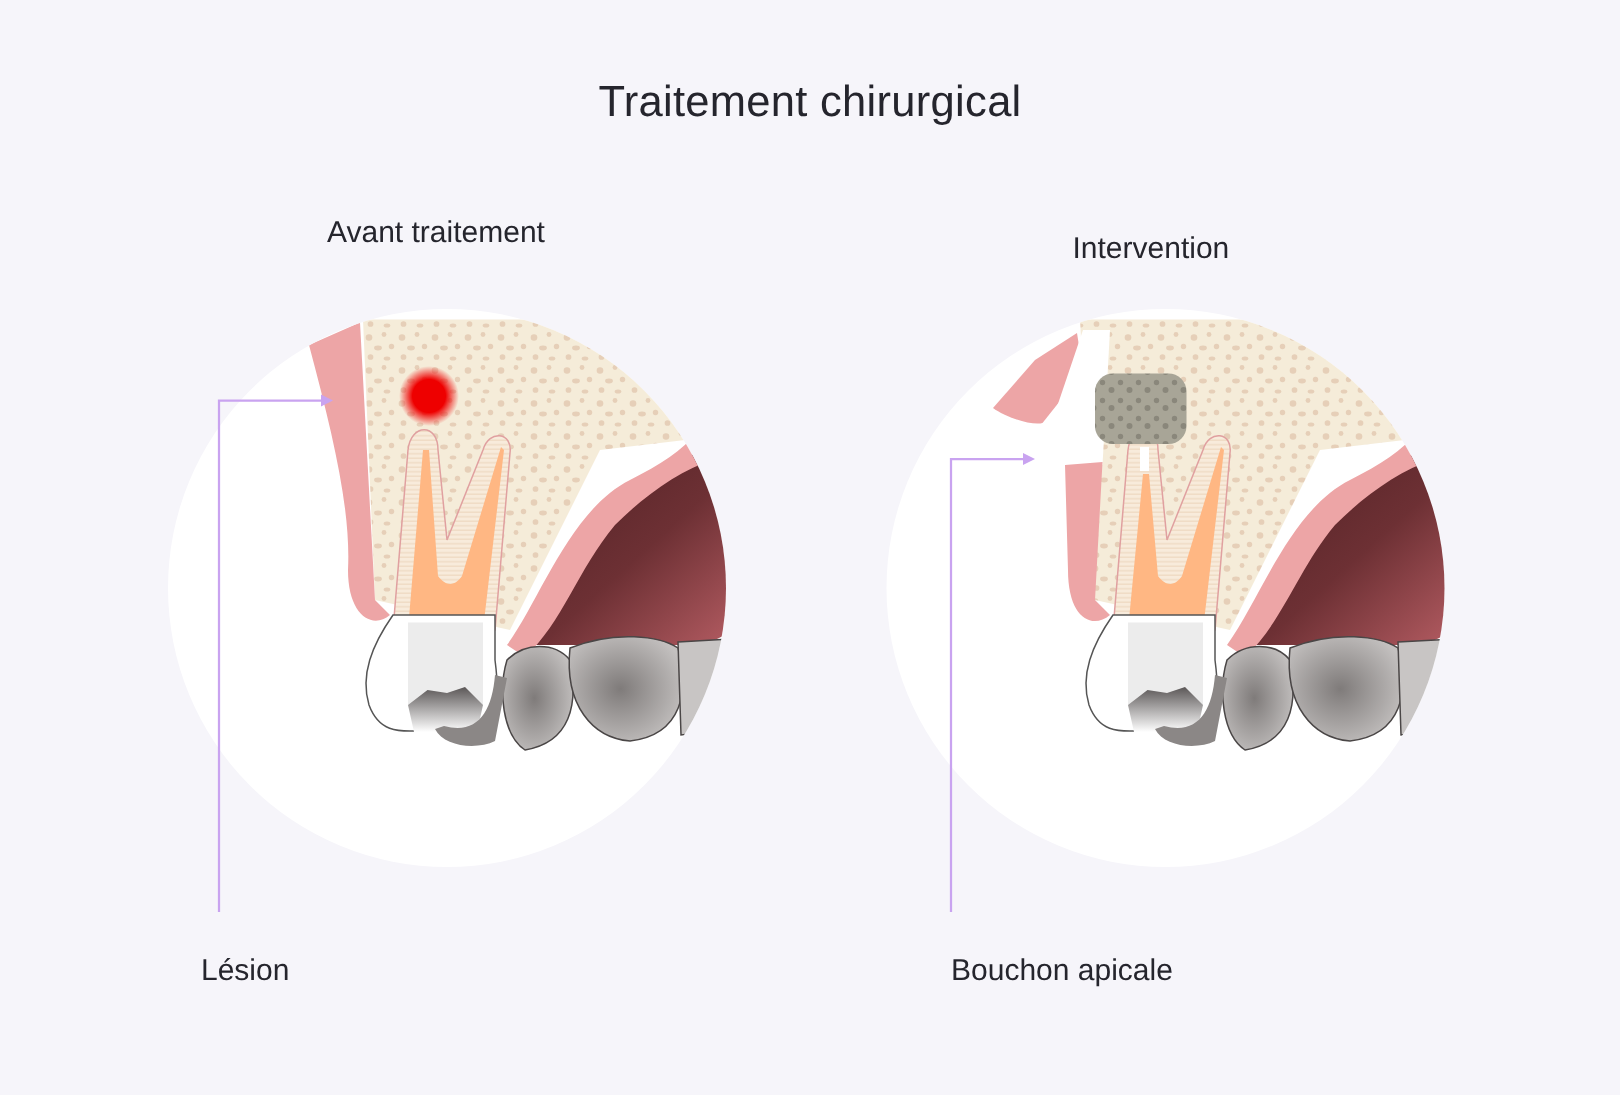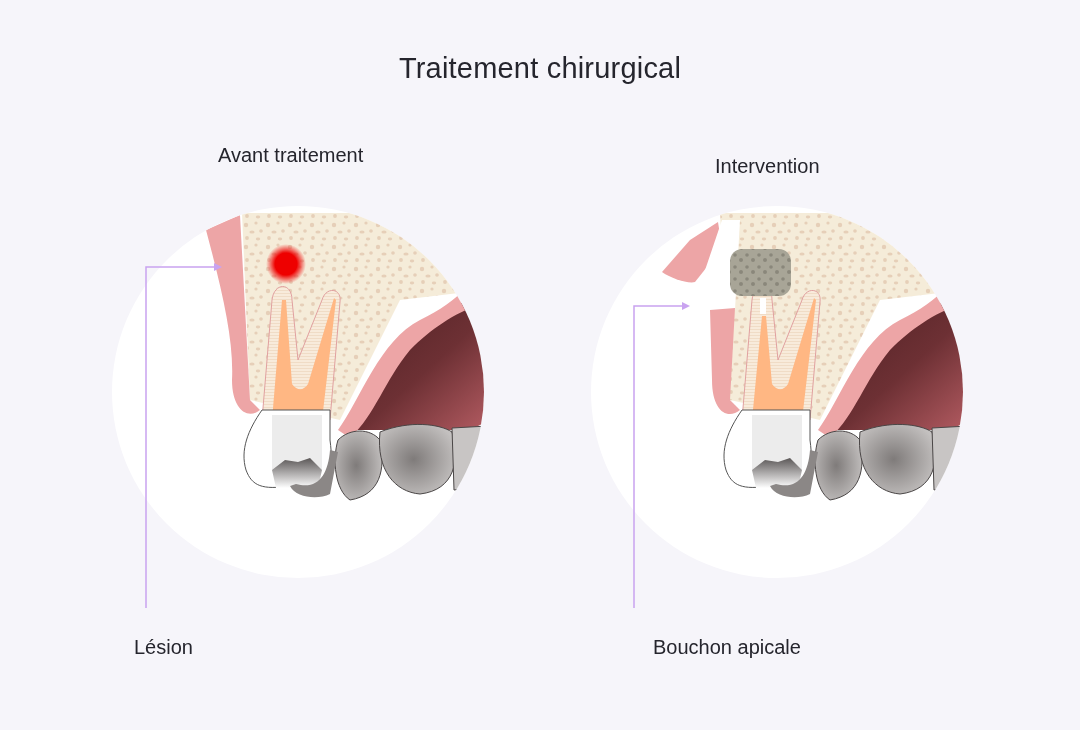--- a/index.html
+++ b/index.html
@@ -6,21 +6,21 @@
   body {
     width:1080px; height:730px; background:#f6f5fa; position:relative; overflow:hidden;
     font-family: "Liberation Sans", "DejaVu Sans", sans-serif; color:#25252d;
   }
   .title { position:absolute; top:52px; left:0; width:1080px; text-align:center; font-size:29px; font-weight:400; letter-spacing:0.2px; }
   .panel-title { position:absolute; font-size:20px; font-weight:400; }
   .pt-left { left:218px; top:144px; }
   .pt-right { left:715px; top:155px;text-align:center; }
   .label { position:absolute; font-size:20px; top:636px; }
   .lab-left { left:134px; }
-  .lab-right { left:634px;margin-left:19px; }
+  .lab-right { left:634px; }
   svg.illu { position:absolute; top:0; left:0; }
 </style>
 </head>
 <body>
 
 <div class="title">Traitement chirurgical</div>
 <div class="panel-title pt-left">Avant traitement</div>
 <div class="panel-title pt-right">Intervention</div>
 
 <svg class="illu" width="1080" height="730" viewBox="0 0 1080 730">

